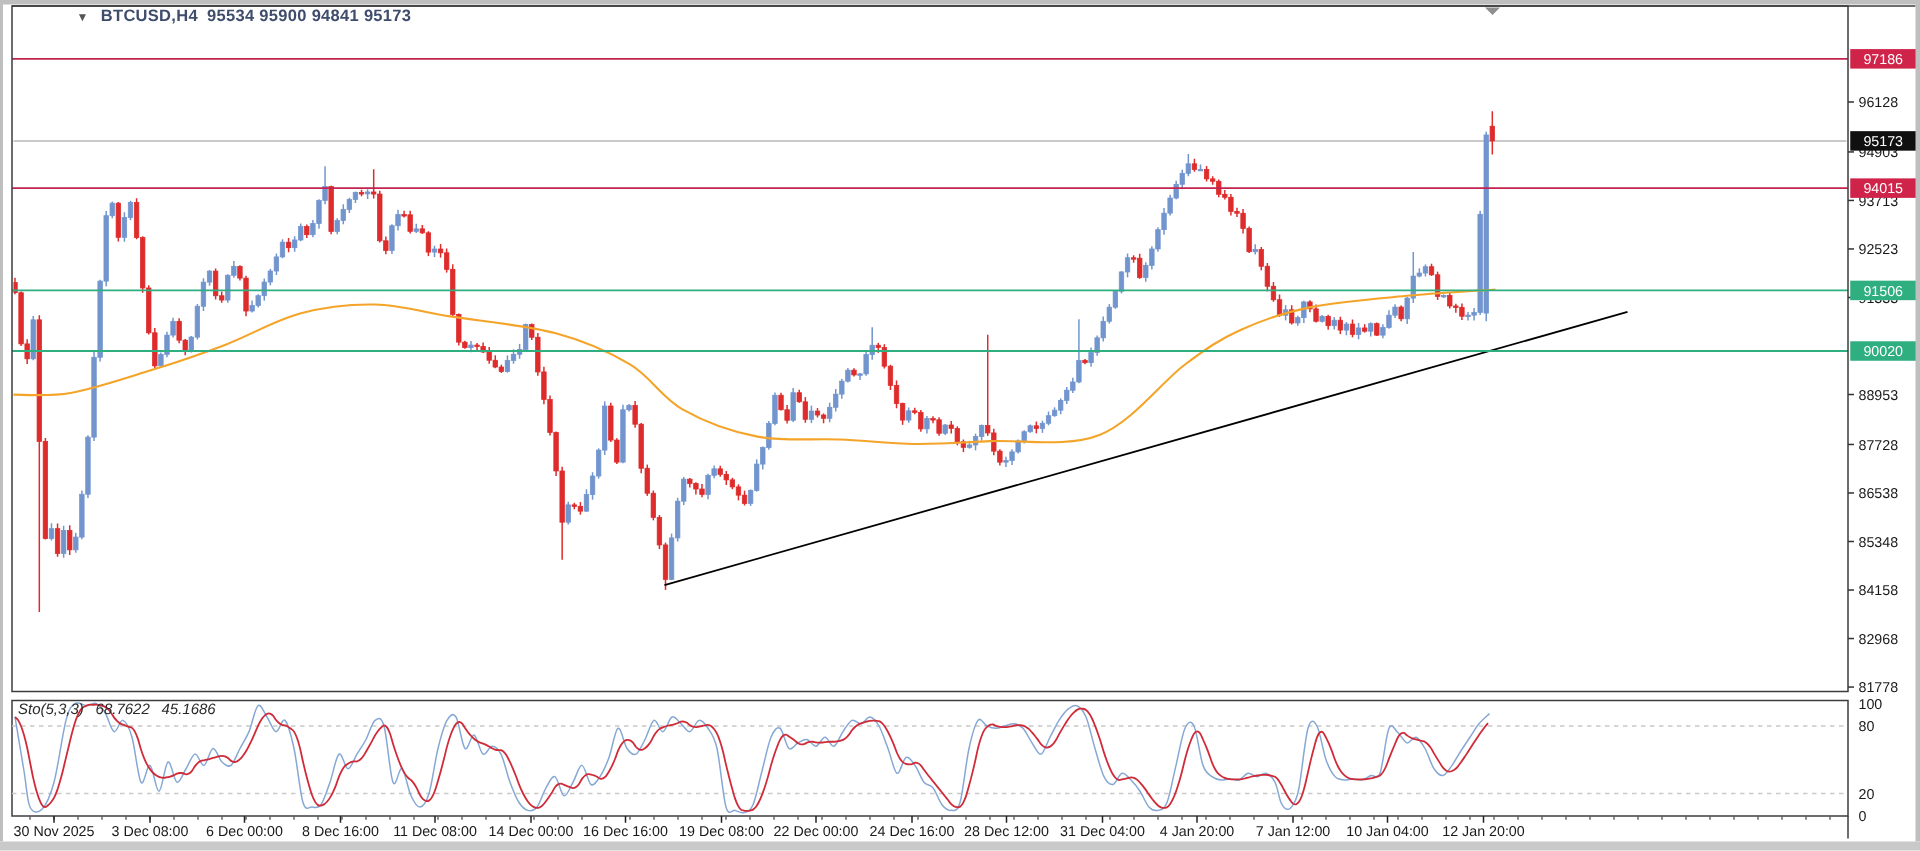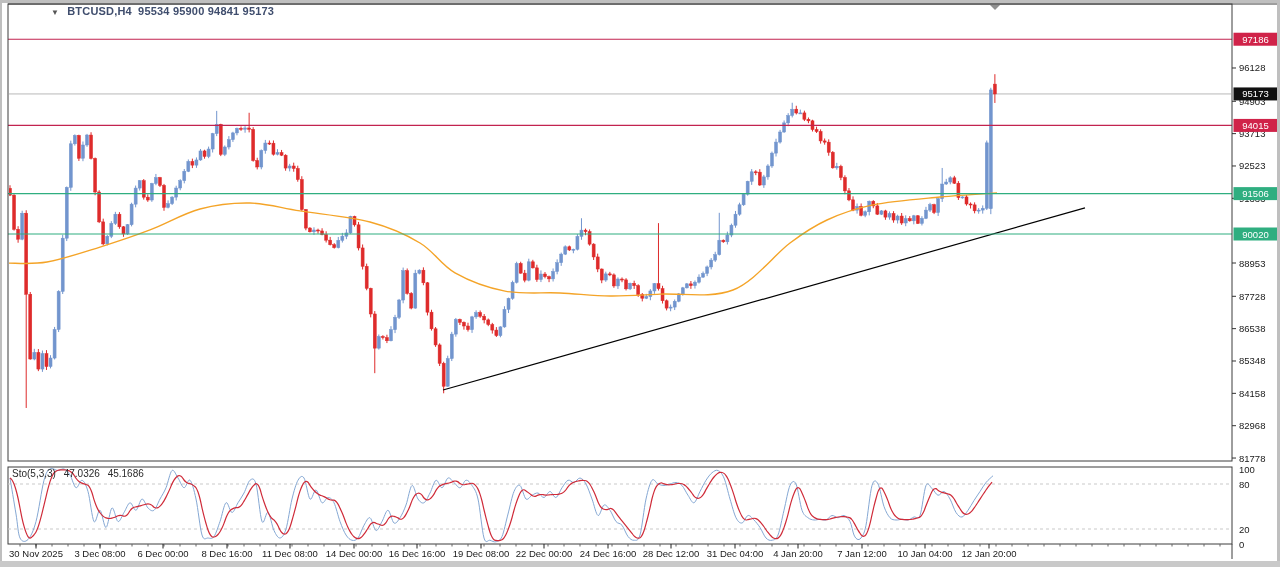--- a/index.html
+++ b/index.html
@@ -5,21 +5,21 @@
   html,body{margin:0;padding:0;}
   body{width:1280px;height:567px;position:relative;overflow:hidden;background:#ffffff;
        font-family:"Liberation Sans",sans-serif;}
   .frame{position:absolute;background:#bfbfbf;z-index:3;}
   #legend{position:absolute;left:12px;top:5px;z-index:2;font-size:11px;font-weight:600;
           color:#3f4d6d;white-space:nowrap;margin-left:39px;}
   #legend .tri{color:#555;font-size:8px;margin-right:5px;cursor:pointer;}
   #legend span{letter-spacing:0.2px;}
   #sto-label{position:absolute;left:12px;top:468px;z-index:2;font-size:10px;color:#2a2a2a;
              white-space:nowrap;}
-  #sto-label span{margin-right:5px;}
+  #sto-label span{margin-right:5px;font-style:italic;}
   #watermark{position:absolute;left:46px;top:316px;z-index:0;line-height:1.0;user-select:none;}
   #wm1{font-size:47px;font-weight:700;letter-spacing:1px;}
   #wm1 .brand{color:#f5c498;}
   #wm1 .suffix{color:#dcdcdc;font-weight:600;}
   #wm2{font-size:40px;font-weight:600;color:#d9d9d9;letter-spacing:2px;margin-left:38px;margin-top:-4px;}
   #wm2 .wmx{color:#86b941;}
   #chart-svg{position:absolute;left:0;top:0;z-index:1;}
 </style>
 </head>
 <body>
@@ -699,20 +699,20 @@
   </svg>
 
 <div id="legend">
   <span class="tri">▼</span>
   <span>BTCUSD,H4</span>&nbsp;
   <span>95534 95900 94841 95173</span>
 </div>
 
 <div id="sto-label">
   <span>Sto(5,3,3)</span>
-  <span>47.0326</span>
+  <span>68.7622</span>
   <span>45.1686</span>
 </div>
 
 <div class="frame" style="left:0;top:0;width:1280px;height:3px;"></div>
 <div class="frame" style="left:0;top:0;width:2px;height:561px;"></div>
 <div class="frame" style="left:1277px;top:0;width:3px;height:561px;"></div>
 <div class="frame" style="left:0;top:561px;width:1280px;height:6px;background:#c9c9c9;"></div>
 
 </body></html>

